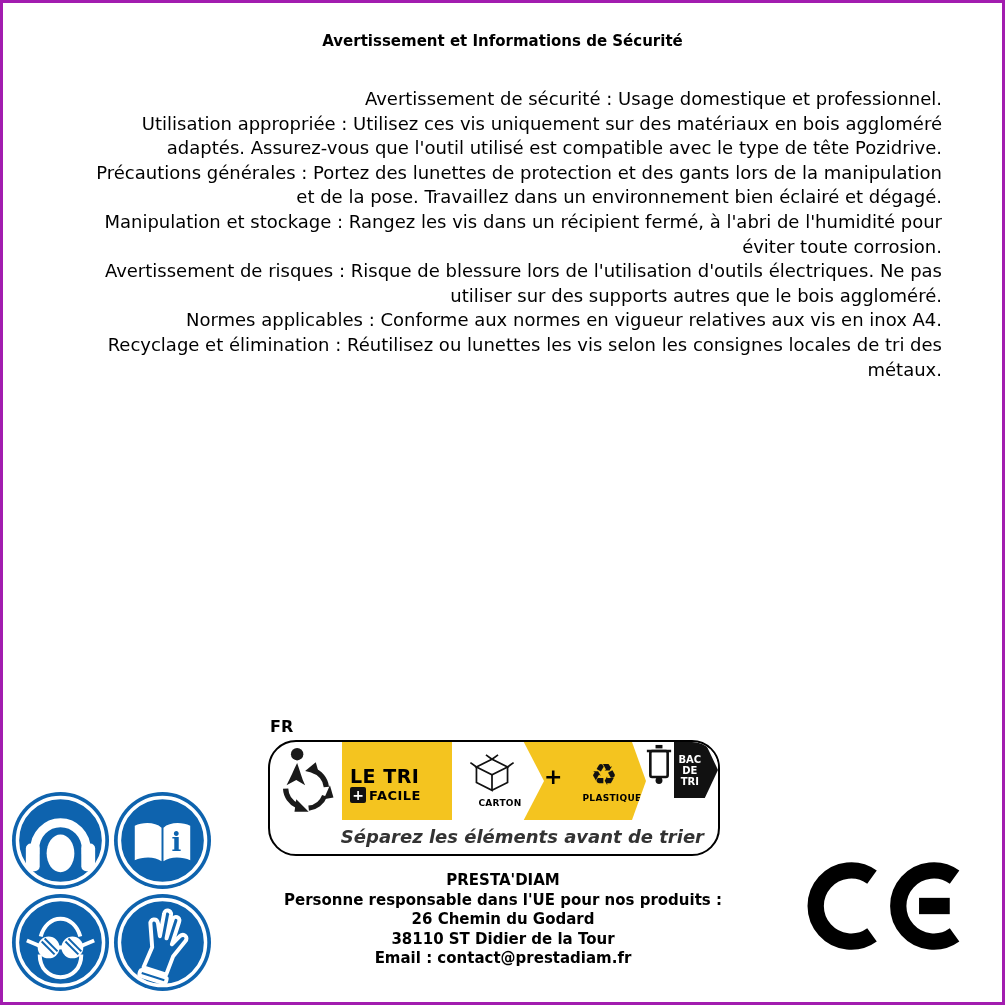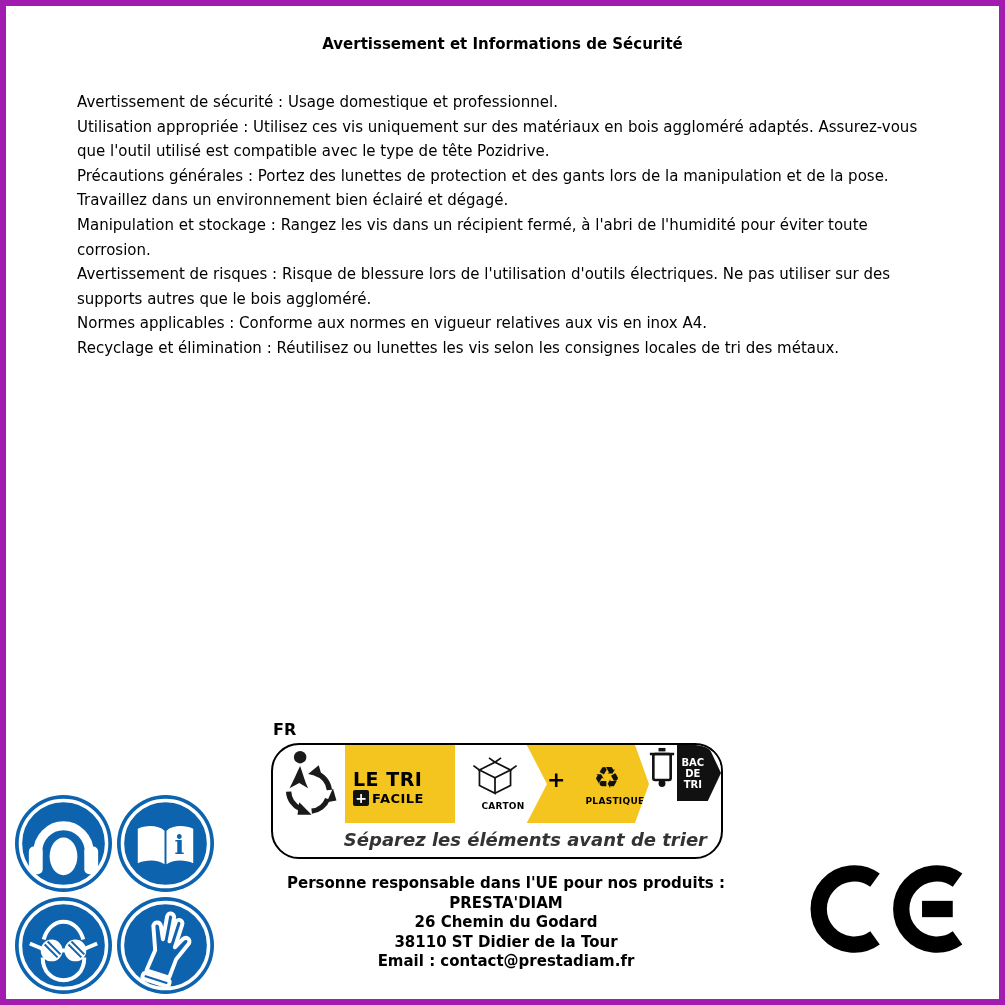--- a/index.html
+++ b/index.html
@@ -1,28 +1,28 @@
 <!DOCTYPE html>
 <html><head>
 <meta charset="utf-8">
 <style>
   html,body { margin:0; padding:0; background:#fff; }
   .page {
     position:relative; width:1005px; height:1005px; box-sizing:border-box;
-    border:6px solid #a21caf; background:#fff;
+    border:3px solid #a21caf; background:#fff;
     font-family:"DejaVu Sans","Liberation Sans",sans-serif; color:#000;
     overflow:hidden;
   }
   .title {
     position:absolute; top:29px; left:0; right:0;
     text-align:center; font-weight:bold; font-size:15px;
   }
   .body-text {
     position:absolute; top:84px; left:71px; width:868px;
-    font-size:15px; line-height:24.6px;
+    font-size:18px; line-height:24.6px;text-align:right;
   }
   .body-text p { margin:0; }
 
   
   .icon-grid {
     position:absolute; left:8px; top:788px;
     display:grid; grid-template-columns:99px 99px; grid-gap:3px;
   }
   .m-icon svg { width:99px; height:99px; display:block; }
 
@@ -212,22 +212,22 @@
           </div>
         </div>
       </div>
     </div>
     <div class="sort-row2">
       <span class="tagline">Séparez les éléments avant de trier</span>
     </div>
   </div>
 
   <div class="address">
+    <div>PRESTA'DIAM</div>
     <div>Personne responsable dans l'UE pour nos produits :</div>
-    <div>PRESTA'DIAM</div>
     <div>26 Chemin du Godard</div>
     <div>38110 ST Didier de la Tour</div>
     <div>Email : contact@prestadiam.fr</div>
   </div>
 
   <div class="ce-mark">
     <svg viewBox="0 0 175 100" width="168" height="96">
       <g fill="none" stroke="#000" stroke-width="17">
         <path d="M75 20 A37 37 0 1 0 75 80"></path>
         <path d="M161 20 A37 37 0 1 0 161 80"></path>

